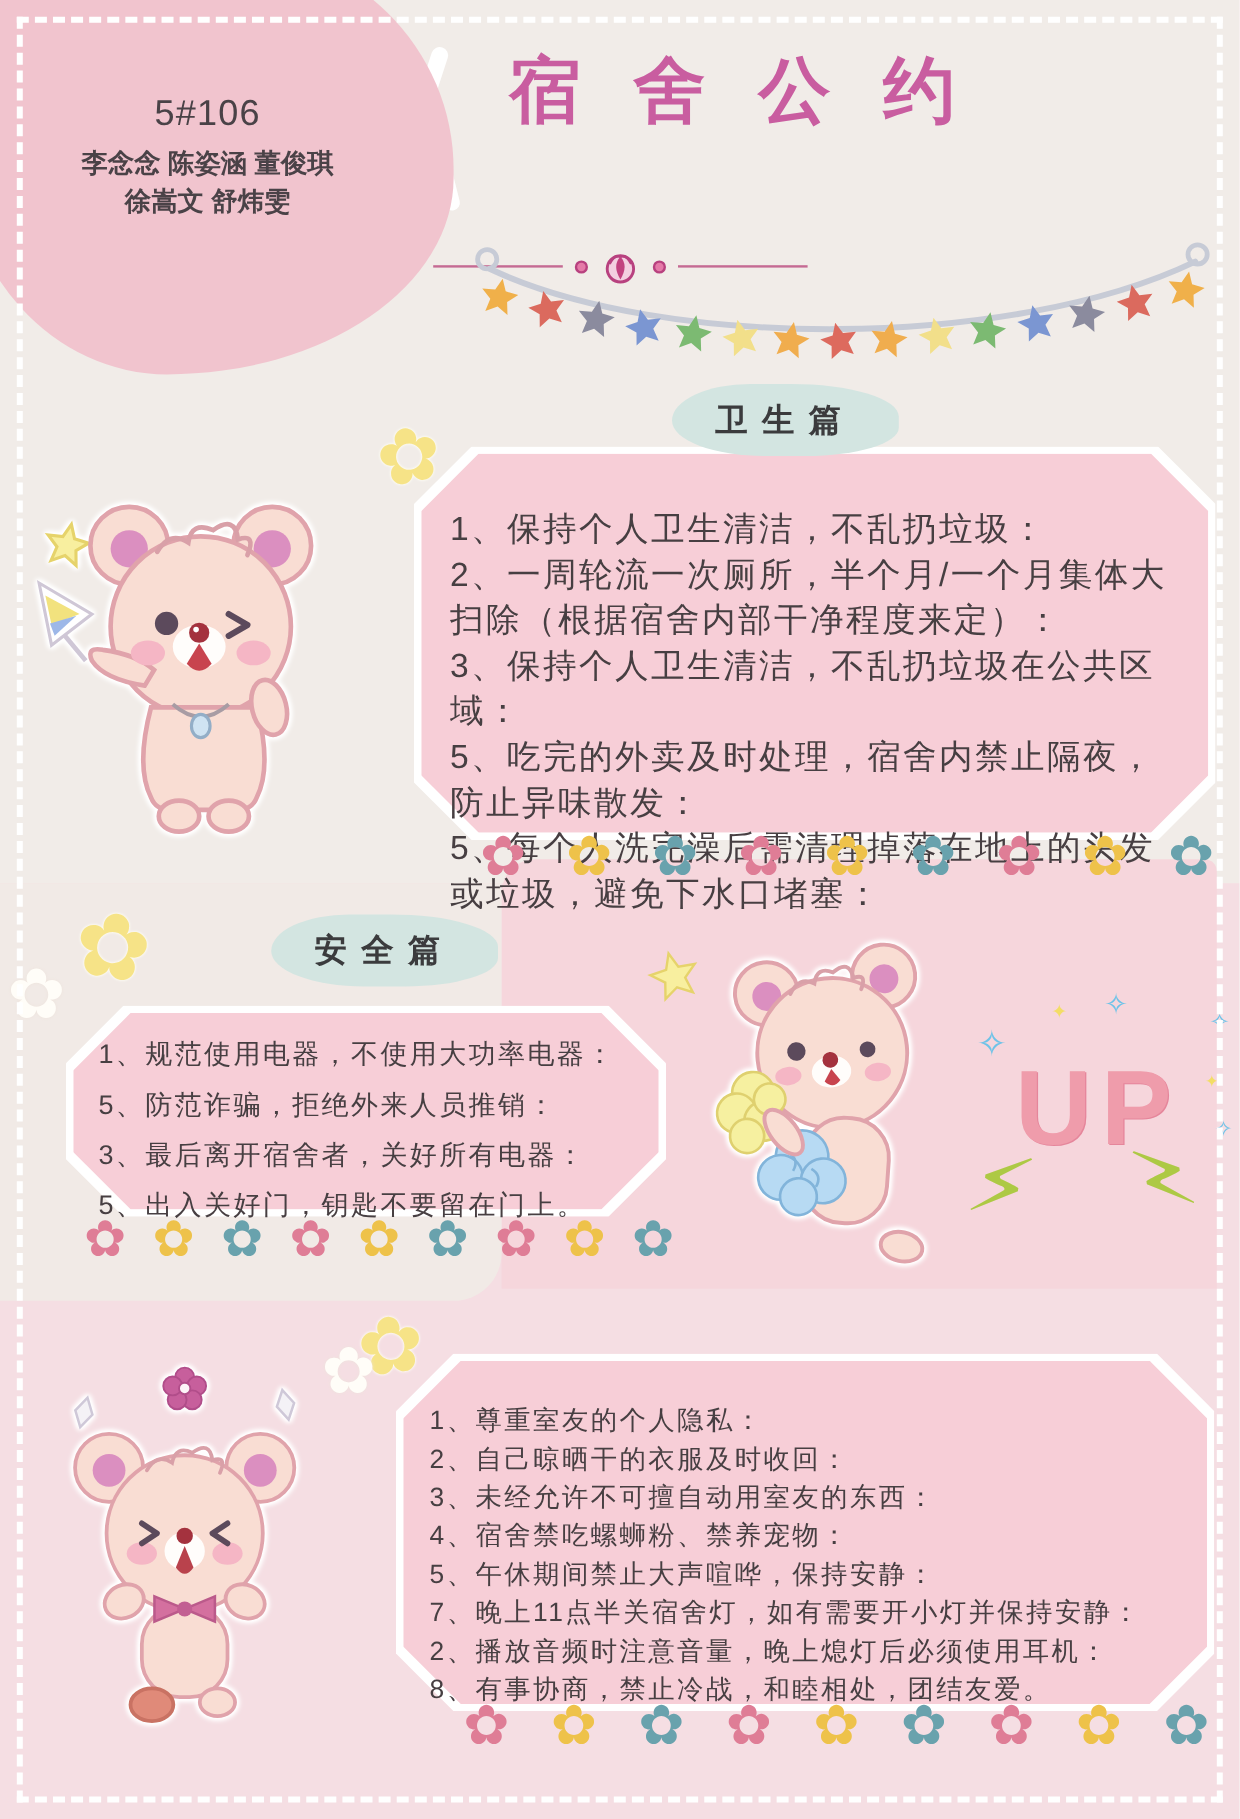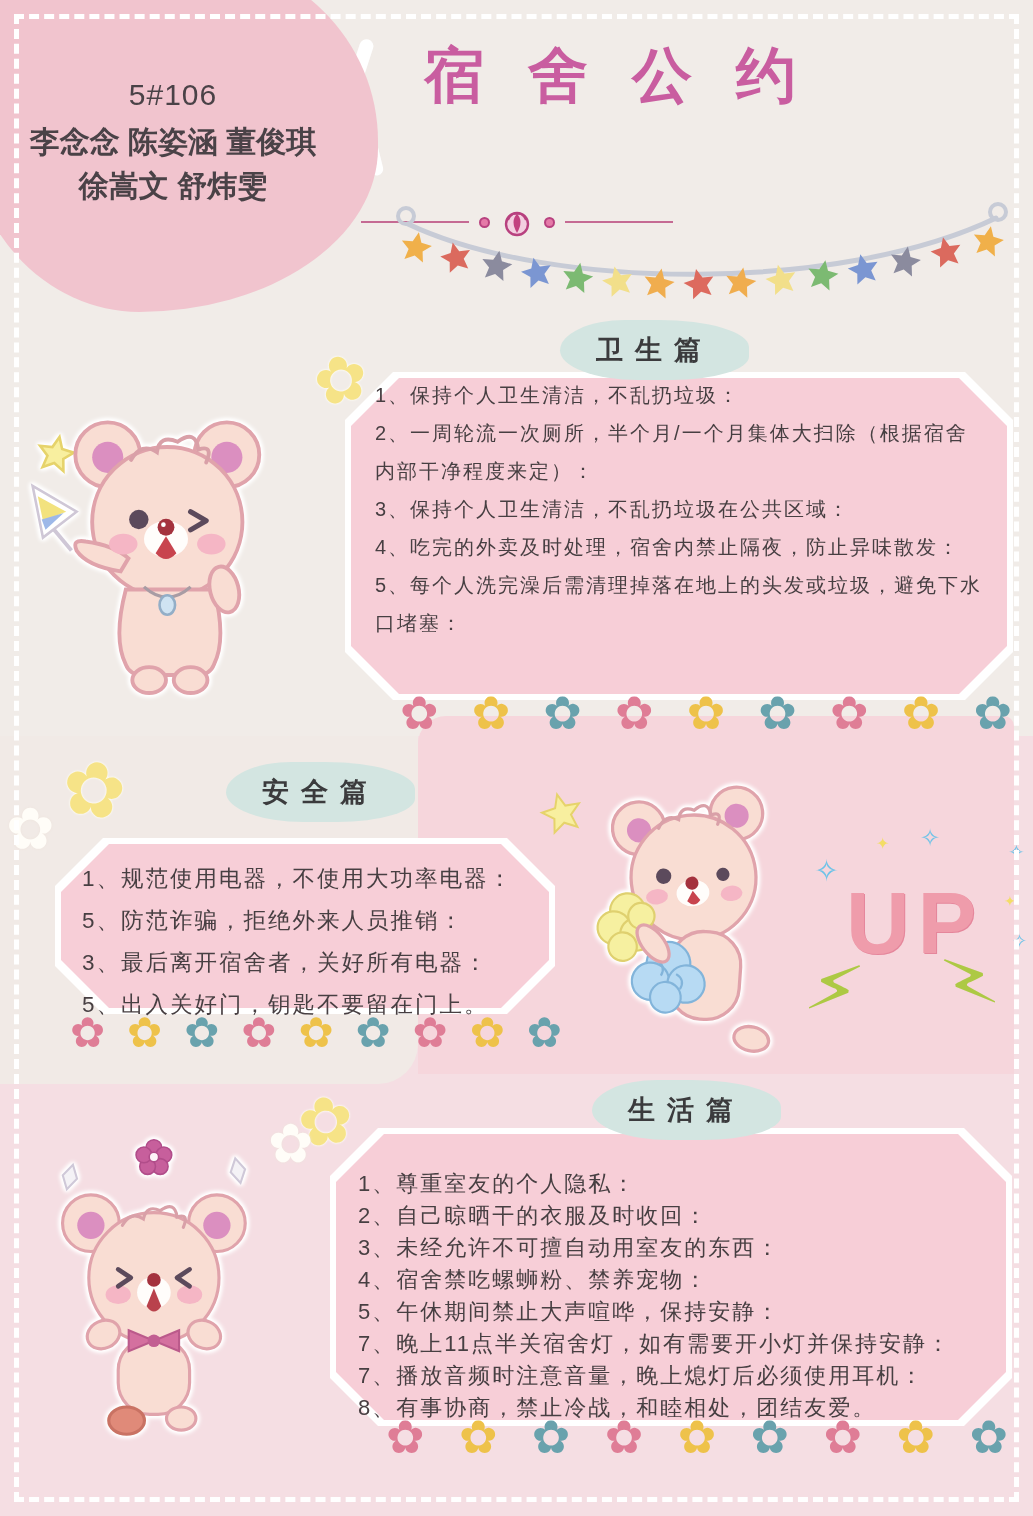--- a/index.html
+++ b/index.html
@@ -10,41 +10,41 @@
   .bg-mid-panel{position:absolute;left:418px;top:716px;width:596px;height:358px;background:#f6d6dc;border-radius:28px 10px 0 0;}
   .bg-safety-patch{position:absolute;left:0;top:736px;width:418px;height:348px;background:#f1eae6;border-radius:0 0 40px 0;}
   
   .dashes{position:absolute;inset:14px;border:5px dashed #ffffff;z-index:40;pointer-events:none;}
   
   .corner-blob{position:absolute;left:-34px;top:-44px;width:412px;height:356px;background:var(--corner_blob,#f1c4ce);
     border-radius:0 46% 58% 42% / 0 52% 46% 54%;z-index:2;}
   .blob-squiggle{position:absolute;background:#fff;border-radius:20px;z-index:1;}
   .corner-text{position:absolute;left:18px;top:78px;width:310px;text-align:center;color:#4a4247;z-index:3;}
   .room{font-size:30px;letter-spacing:1px;margin-bottom:8px;}
-  .names{font-size:30px;font-weight:bold;line-height:1.45;}
+  .names{font-size:22px;font-weight:bold;line-height:1.45;}
   
   .title{position:absolute;left:424px;top:36px;font-size:60px;font-weight:bold;color:var(--title,#c95da0);
     letter-spacing:44px;white-space:nowrap;z-index:3;}
   
   .divider{position:absolute;left:50%;top:204px;transform:translateX(-50%);display:flex;align-items:center;gap:10px;z-index:3;}
   .div-line{width:108px;height:2px;background:#c56a93;}
   .div-dot{width:7px;height:7px;border-radius:50%;background:#e57aa8;border:2px solid #b8417f;}
   
   .garland{position:absolute;left:392px;top:190px;z-index:3;}
   
   .sec-header{position:absolute;z-index:6;background:var(--section_header_bg,#d3e5e1);
     padding:12px 36px;font-size:27px;font-weight:bold;color:#3b3b3d;letter-spacing:12px;
     border-radius:42% 58% 50% 50% / 62% 55% 48% 60%;}
   
   .box{position:absolute;background:var(--box_border,#ffffff);z-index:4;}
   .box, .box-in{clip-path:polygon(48px 0,calc(100% - 48px) 0,100% 48px,100% calc(100% - 48px),
     calc(100% - 48px) 100%,48px 100%,0 calc(100% - 48px),0 48px);}
   .box-in{position:absolute;inset:6px;background:var(--rule_box,#f7ced7);}
   .rules{position:absolute;color:var(--text,#473f42);letter-spacing:2px;}
-  .rules-hygiene{left:375px;top:376px;width:612px;font-size:20px;line-height:38px;z-index:5;}
+  .rules-hygiene{left:375px;top:422px;width:612px;font-size:28px;line-height:38px;z-index:5;}
   .rules-safety{left:82px;top:858px;width:452px;font-size:22.5px;line-height:42px;z-index:5;}
   .rules-life{left:358px;top:1168px;width:630px;font-size:22px;line-height:32px;z-index:5;}
   
   .flower-row{position:absolute;display:flex;justify-content:space-between;z-index:6;}
   .flower-row span{line-height:1;}
   .frow-hygiene{left:400px;top:690px;width:612px;font-size:46px;}
   .frow-safety{left:70px;top:1012px;width:492px;font-size:42px;}
   .frow-life{left:386px;top:1414px;width:622px;font-size:46px;}
   
   .deco{position:absolute;line-height:1;z-index:7;}
@@ -116,21 +116,21 @@
 
   <span class="deco yflower" style="left:314px;top:348px;font-size:64px;transform:rotate(-12deg);">✿</span>
   <div class="box" style="left:345px;top:372px;width:668px;height:328px;">
     <div class="box-in"></div>
   </div>
   <div class="sec-header" style="left:560px;top:320px;">卫生篇</div>
   <div class="rules rules-hygiene">
       <div class="rule">1、保持个人卫生清洁，不乱扔垃圾：</div>
       <div class="rule">2、一周轮流一次厕所，半个月/一个月集体大扫除（根据宿舍内部干净程度来定）：</div>
       <div class="rule">3、保持个人卫生清洁，不乱扔垃圾在公共区域：</div>
-      <div class="rule">4、吃完的外卖及时处理，宿舍内禁止隔夜，防止异味散发：</div>
+      <div class="rule">5、吃完的外卖及时处理，宿舍内禁止隔夜，防止异味散发：</div>
       <div class="rule">5、每个人洗完澡后需清理掉落在地上的头发或垃圾，避免下水口堵塞：</div>
     </div>
   <div class="flower-row frow-hygiene">
       <span style="color: rgb(223, 125, 150);">✿</span>
       <span style="color: rgb(238, 194, 74);">✿</span>
       <span style="color: rgb(105, 162, 173);">✿</span>
       <span style="color: rgb(223, 125, 150);">✿</span>
       <span style="color: rgb(238, 194, 74);">✿</span>
       <span style="color: rgb(105, 162, 173);">✿</span>
       <span style="color: rgb(223, 125, 150);">✿</span>
@@ -244,29 +244,28 @@
     <span class="up-text">UP</span>
     <span class="bolt" style="left:-4px;top:116px;transform:rotate(14deg);">⚡</span>
     <span class="bolt" style="left:132px;top:110px;transform:scaleX(-1) rotate(14deg);">⚡</span>
   </div>
 
   <span class="deco yflower" style="left:298px;top:1088px;font-size:66px;transform:rotate(-8deg);">✿</span>
   <span class="deco wflower" style="left:268px;top:1116px;font-size:54px;">✿</span>
   <div class="box" style="left:330px;top:1128px;width:682px;height:298px;">
     <div class="box-in"></div>
   </div>
-  <div class="sec-header" style="left:592px;top:1080px;">生活篇</div>
   <div class="rules rules-life">
       <div class="rule">1、尊重室友的个人隐私：</div>
       <div class="rule">2、自己晾晒干的衣服及时收回：</div>
       <div class="rule">3、未经允许不可擅自动用室友的东西：</div>
       <div class="rule">4、宿舍禁吃螺蛳粉、禁养宠物：</div>
       <div class="rule">5、午休期间禁止大声喧哗，保持安静：</div>
       <div class="rule">7、晚上11点半关宿舍灯，如有需要开小灯并保持安静：</div>
-      <div class="rule">7、播放音频时注意音量，晚上熄灯后必须使用耳机：</div>
+      <div class="rule">2、播放音频时注意音量，晚上熄灯后必须使用耳机：</div>
       <div class="rule">8、有事协商，禁止冷战，和睦相处，团结友爱。</div>
     </div>
   <div class="flower-row frow-life">
       <span style="color: rgb(223, 125, 150);">✿</span>
       <span style="color: rgb(238, 194, 74);">✿</span>
       <span style="color: rgb(105, 162, 173);">✿</span>
       <span style="color: rgb(223, 125, 150);">✿</span>
       <span style="color: rgb(238, 194, 74);">✿</span>
       <span style="color: rgb(105, 162, 173);">✿</span>
       <span style="color: rgb(223, 125, 150);">✿</span>

